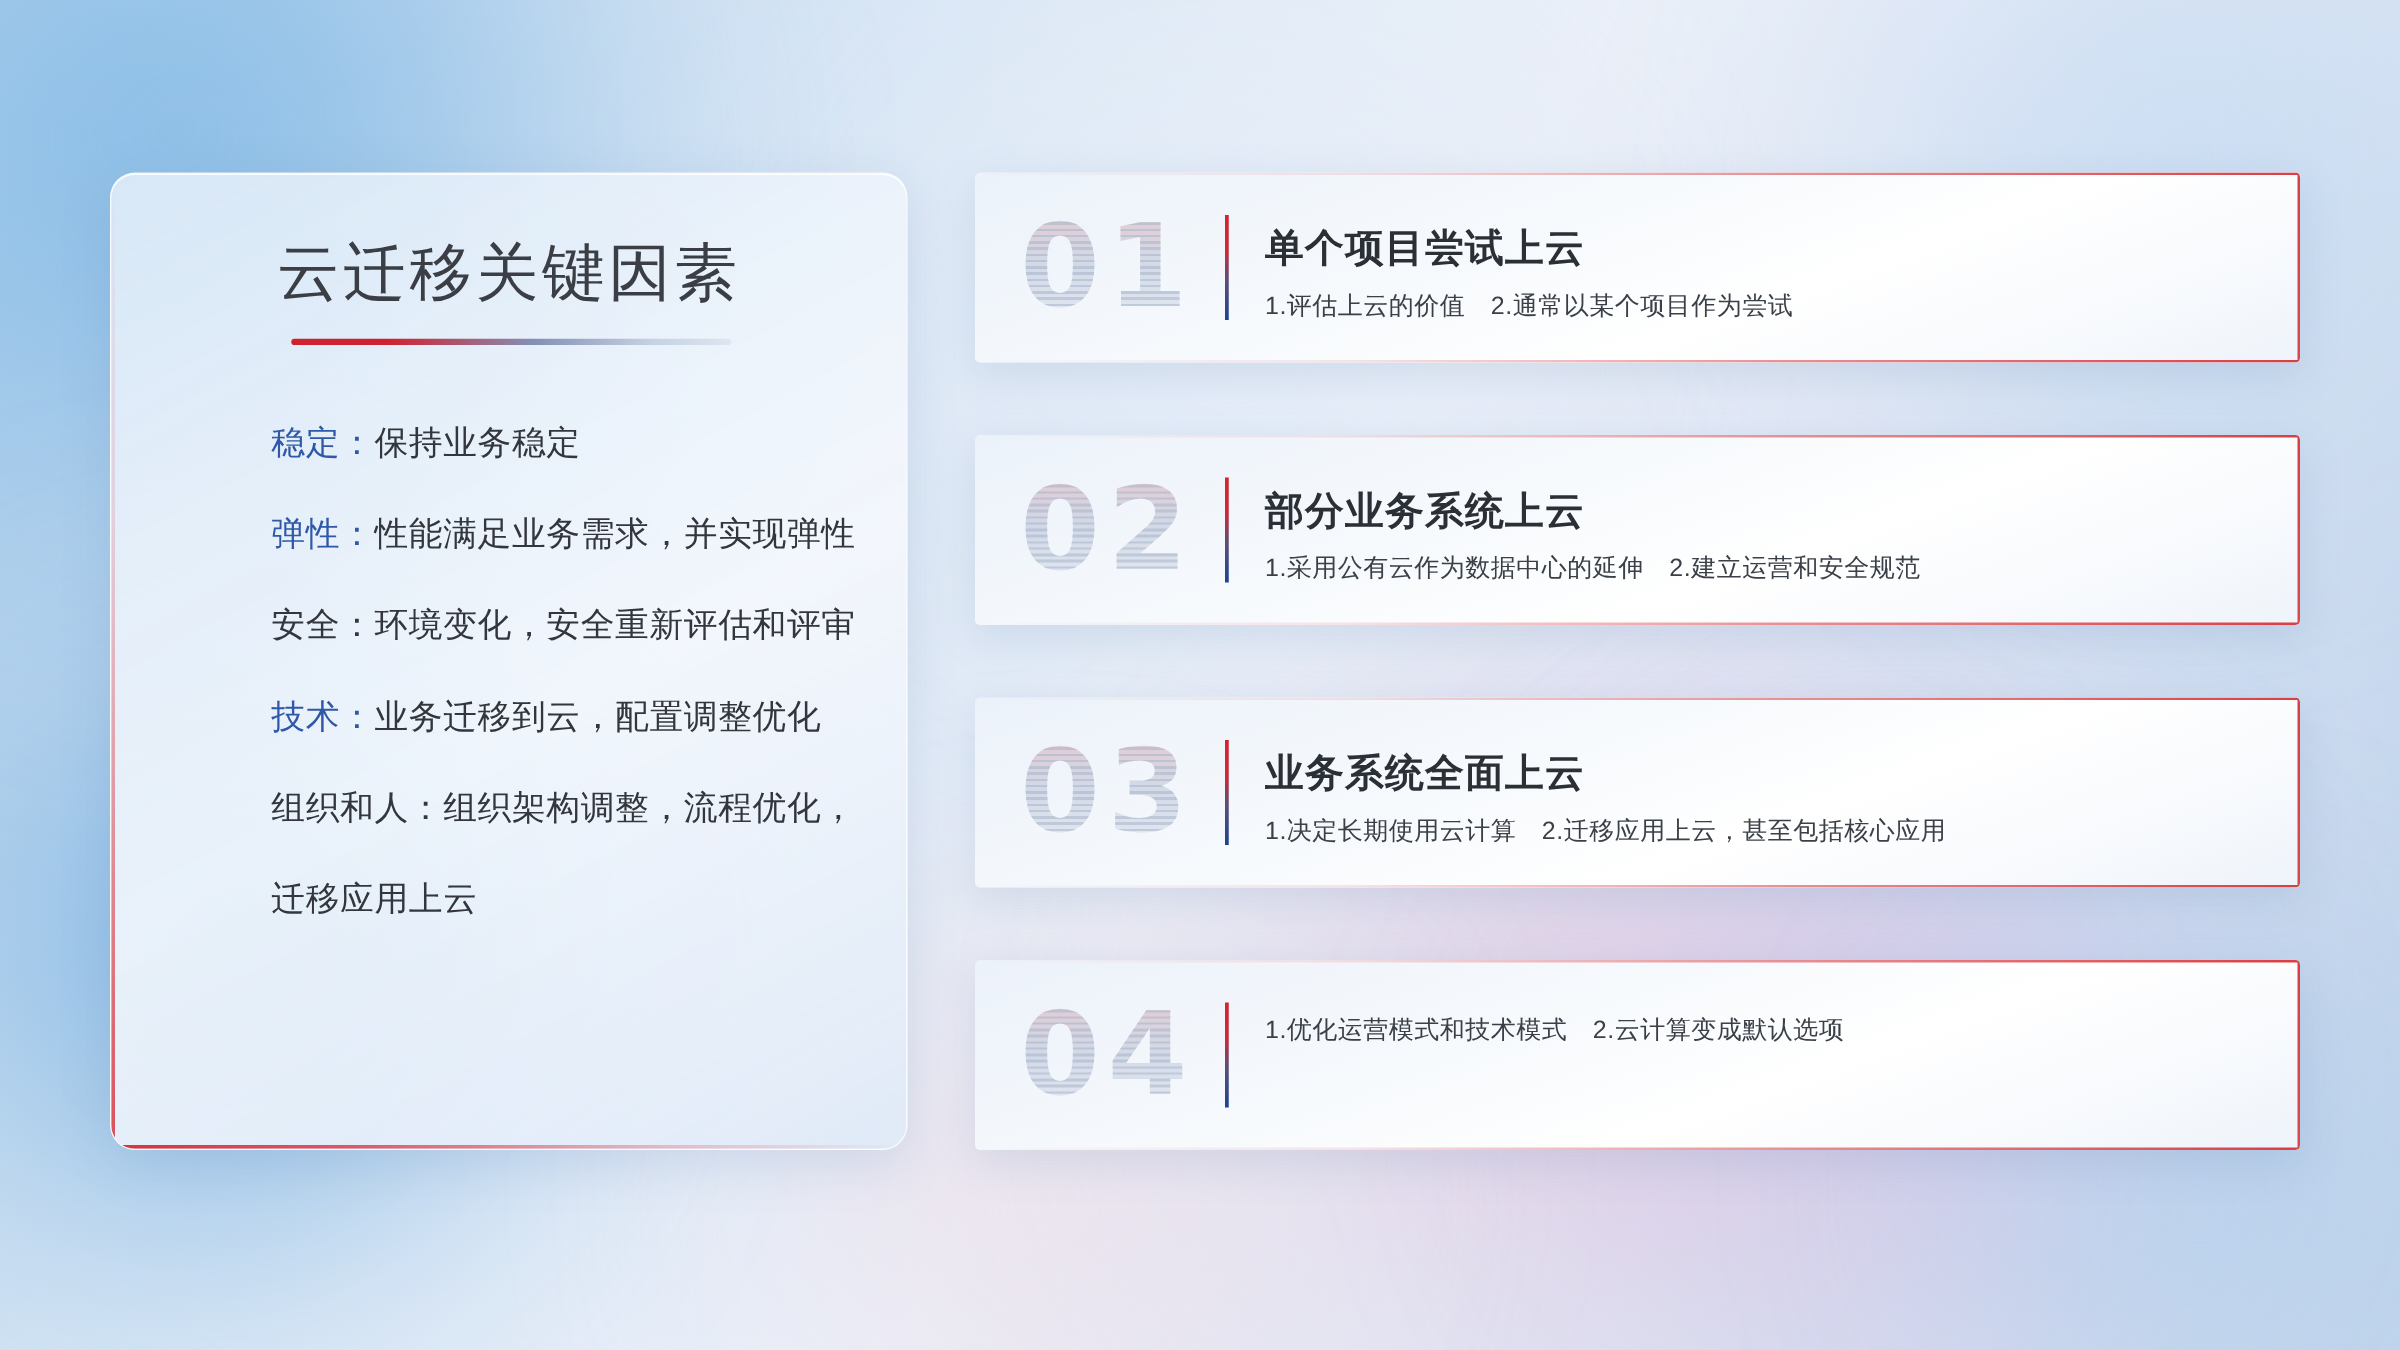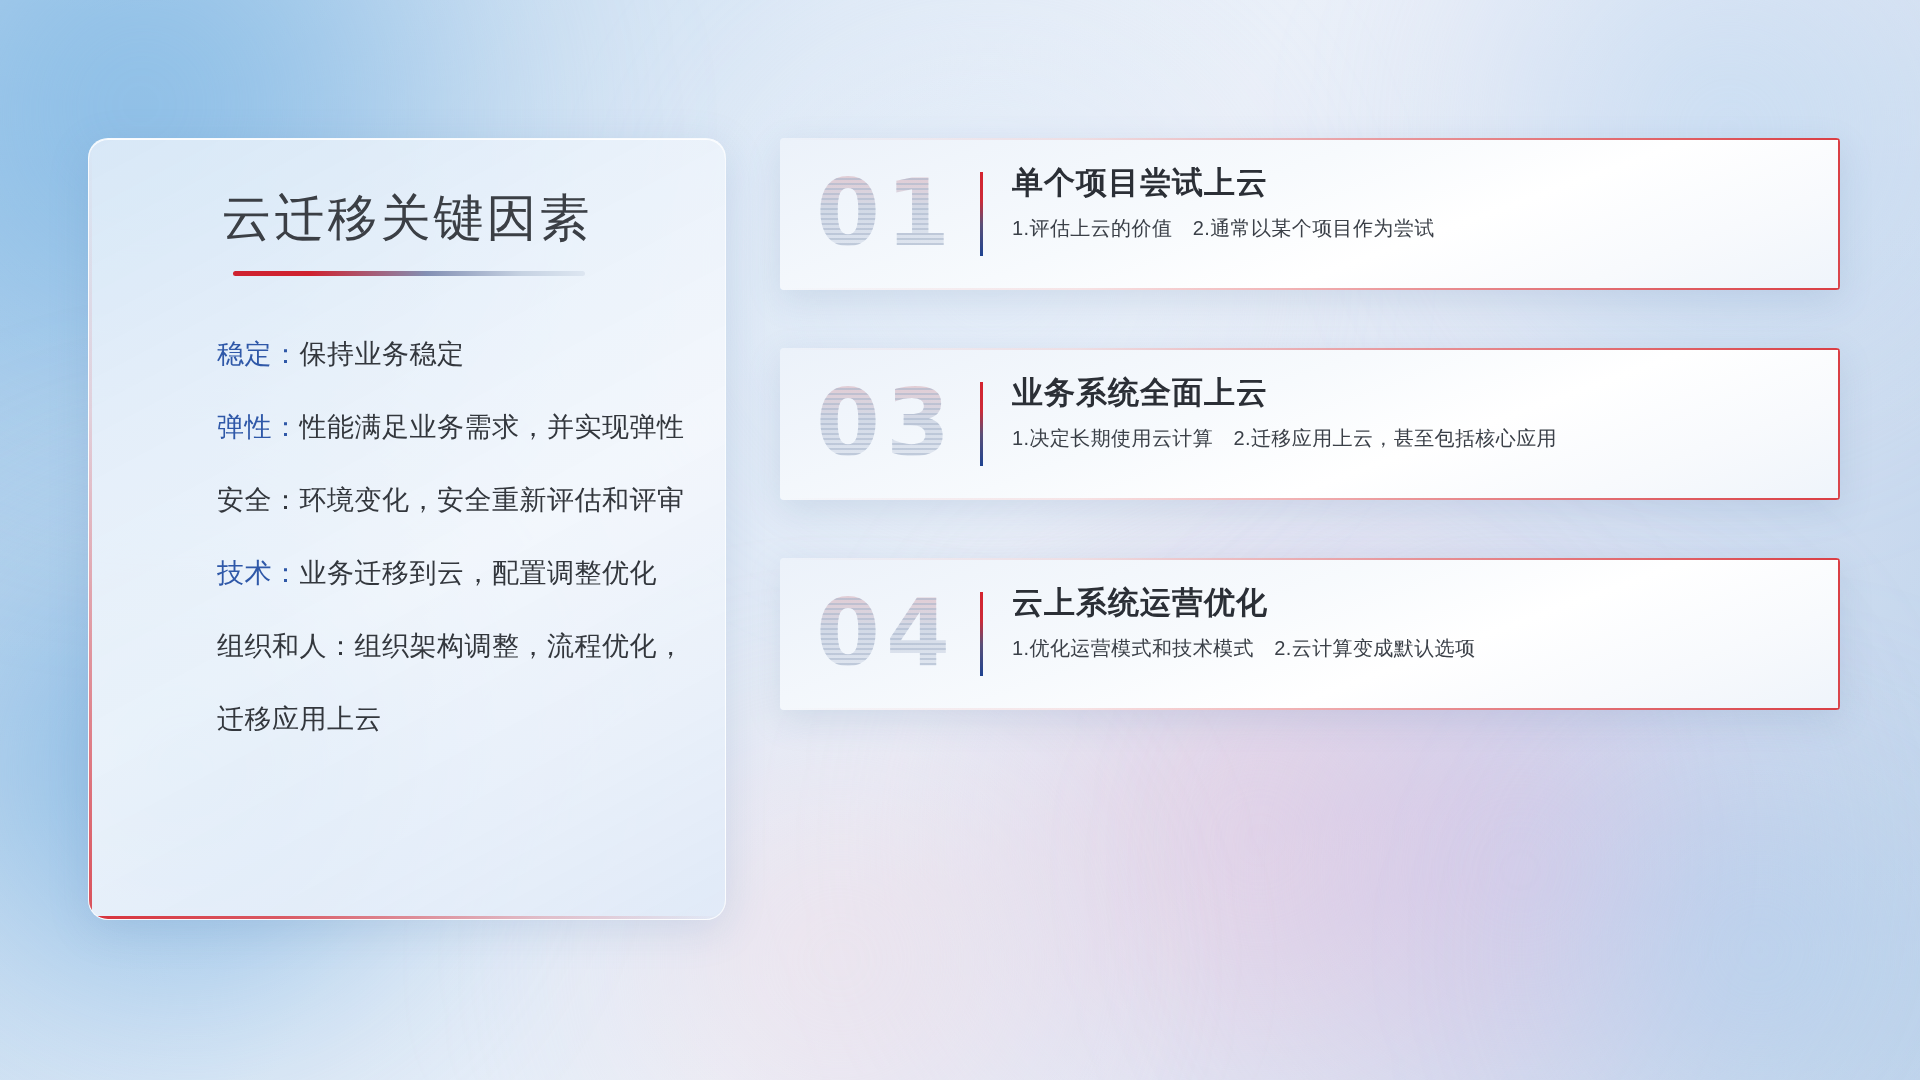--- a/index.html
+++ b/index.html
@@ -122,21 +122,21 @@
     -webkit-text-fill-color: transparent;
     opacity: .62;
     user-select: none;
   }
 
   .card-divider {
     position: absolute; left: 200px; top: 34px; width: 3px; height: 84px;
     background: linear-gradient(180deg, #d4232f 0%, #cc2a38 34%, #5b4f77 62%, #1e4391 100%);
   }
 
-  .card-body { position: absolute; left: 232px; top: 26px; right: 30px; }
+  .card-body { position: absolute; left: 232px; top: 42px; right: 30px; }
   .card-title {
     font-size: 31px; font-weight: 700; color: #2b2f36; letter-spacing: 1px;
     line-height: 1.2; margin-bottom: 14px;
     font-family: "Liberation Sans", "DejaVu Sans", sans-serif;
   }
   .card-desc {
     font-size: 20px; color: #3b4048; letter-spacing: .4px; white-space: nowrap;
     font-family: "Liberation Sans", "DejaVu Sans", sans-serif;
   }
 </style>
@@ -180,33 +180,43 @@
         <div class="card-divider"></div>
         <div class="card-body">
           <div class="card-title">单个项目尝试上云</div>
           <div class="card-desc">1.评估上云的价值　2.通常以某个项目作为尝试</div>
         </div>
       </div>
       <div class="card">
         <div class="card-edge-top"></div>
         <div class="card-edge-right"></div>
         <div class="card-edge-bottom"></div>
+        <div class="card-number">02</div>
+        <div class="card-divider"></div>
+        <div class="card-body">
+          <div class="card-title">部分业务系统上云</div>
+          <div class="card-desc">1.采用公有云作为数据中心的延伸　2.建立运营和安全规范</div>
+        </div>
+      </div>
+      <div class="card">
+        <div class="card-edge-top"></div>
+        <div class="card-edge-right"></div>
+        <div class="card-edge-bottom"></div>
         <div class="card-number">03</div>
         <div class="card-divider"></div>
         <div class="card-body">
           <div class="card-title">业务系统全面上云</div>
           <div class="card-desc">1.决定长期使用云计算　2.迁移应用上云，甚至包括核心应用</div>
         </div>
       </div>
       <div class="card">
         <div class="card-edge-top"></div>
         <div class="card-edge-right"></div>
         <div class="card-edge-bottom"></div>
         <div class="card-number">04</div>
         <div class="card-divider"></div>
         <div class="card-body">
-          <div class="card-title">云上系统运营优化</div>
           <div class="card-desc">1.优化运营模式和技术模式　2.云计算变成默认选项</div>
         </div>
       </div>
     </div>
 
 </div>
 
 </body></html>

